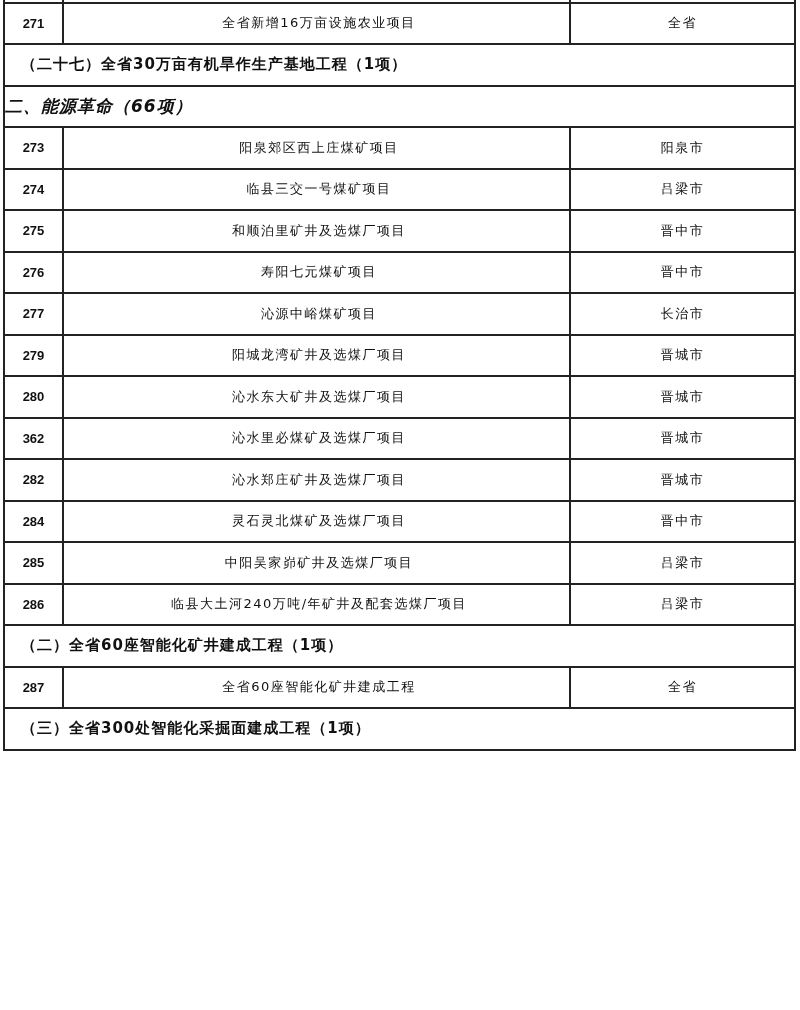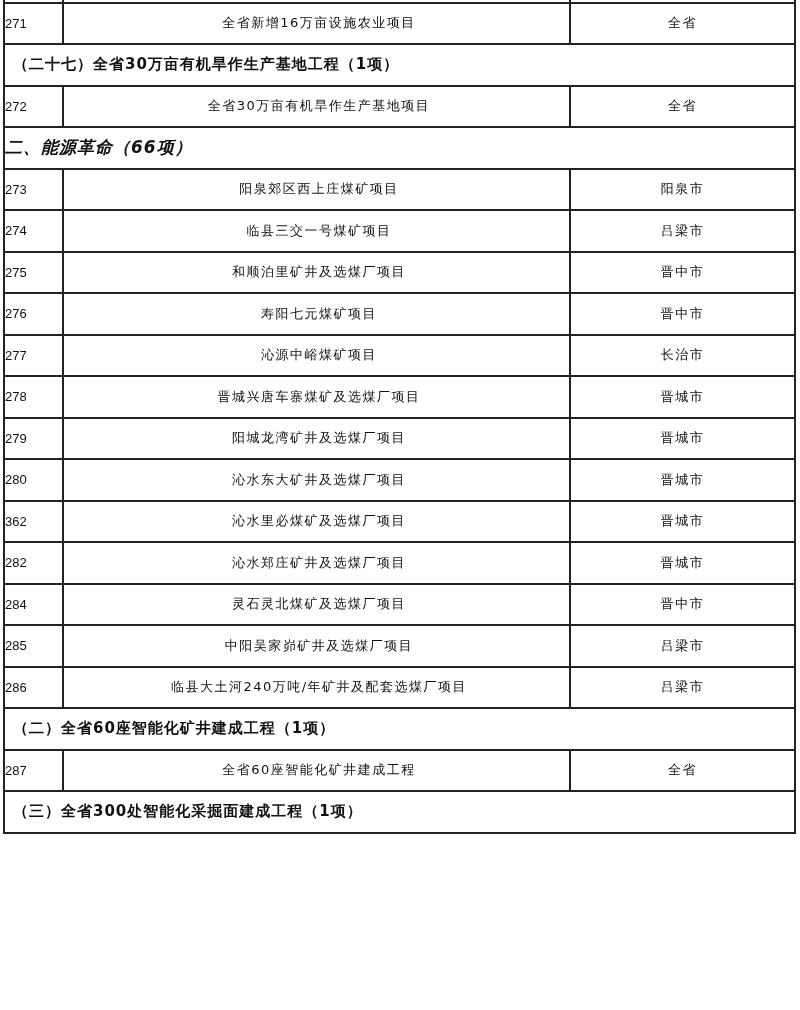--- a/index.html
+++ b/index.html
@@ -5,48 +5,43 @@
     html, body { margin: 0; padding: 0; background: #ffffff; }
     body { width: 800px; height: 1010px; overflow: hidden; position: relative; font-family: "DejaVu Sans", sans-serif; color: #111; }
     .doc-table {
       position: absolute; left: 3px; top: -40px;
       width: 793px; border-collapse: collapse; table-layout: fixed;
     }
     .doc-table td {
       border: 2px solid #222; height: 39.5px; padding: 0; font-size: 13px;
       vertical-align: middle; white-space: nowrap; overflow: hidden;
     }
-    .c-num { width: 57px; font-family: "Liberation Sans", sans-serif; font-size: 14px; }
+    .c-num { width: 57px; text-align: center; font-family: "Liberation Sans", sans-serif; font-size: 14px; font-weight: bold; }
     .c-name { width: 500px; text-align: center; padding-left: 5px !important; letter-spacing: 1.5px; }
     .c-region { text-align: center; letter-spacing: 1.5px; margin-top: 30px; }
-    .section td { font-weight: bold; font-size: 15px; padding-left: 8px; letter-spacing: 1px; }
+    .section td { font-weight: bold; font-size: 15px; padding-left: 16px; letter-spacing: 1px; }
     .major td { font-weight: bold; font-size: 17px; text-align: left; letter-spacing: 1px; font-style: italic; }
   </style>
 </head>
 <body>
 
 <table class="doc-table">
   <tbody>
     <tr>
       <td class="c-num"></td>
       <td class="c-name"></td>
       <td class="c-region"></td>
     </tr>
     <tr>
       <td class="c-num">271</td>
       <td class="c-name">全省新增16万亩设施农业项目</td>
       <td class="c-region">全省</td>
     </tr>
     <tr class="section">
       <td colspan="3">（二十七）全省30万亩有机旱作生产基地工程（1项）</td>
-    </tr>
-    <tr>
-      <td class="c-num">272</td>
-      <td class="c-name">全省30万亩有机旱作生产基地项目</td>
-      <td class="c-region">全省</td>
     </tr>
     <tr class="major">
       <td colspan="3">二、能源革命（66项）</td>
     </tr>
     <tr>
       <td class="c-num">273</td>
       <td class="c-name">阳泉郊区西上庄煤矿项目</td>
       <td class="c-region">阳泉市</td>
     </tr>
     <tr>
@@ -61,25 +56,20 @@
     </tr>
     <tr>
       <td class="c-num">276</td>
       <td class="c-name">寿阳七元煤矿项目</td>
       <td class="c-region">晋中市</td>
     </tr>
     <tr>
       <td class="c-num">277</td>
       <td class="c-name">沁源中峪煤矿项目</td>
       <td class="c-region">长治市</td>
-    </tr>
-    <tr>
-      <td class="c-num">278</td>
-      <td class="c-name">晋城兴唐车寨煤矿及选煤厂项目</td>
-      <td class="c-region">晋城市</td>
     </tr>
     <tr>
       <td class="c-num">279</td>
       <td class="c-name">阳城龙湾矿井及选煤厂项目</td>
       <td class="c-region">晋城市</td>
     </tr>
     <tr>
       <td class="c-num">280</td>
       <td class="c-name">沁水东大矿井及选煤厂项目</td>
       <td class="c-region">晋城市</td>

